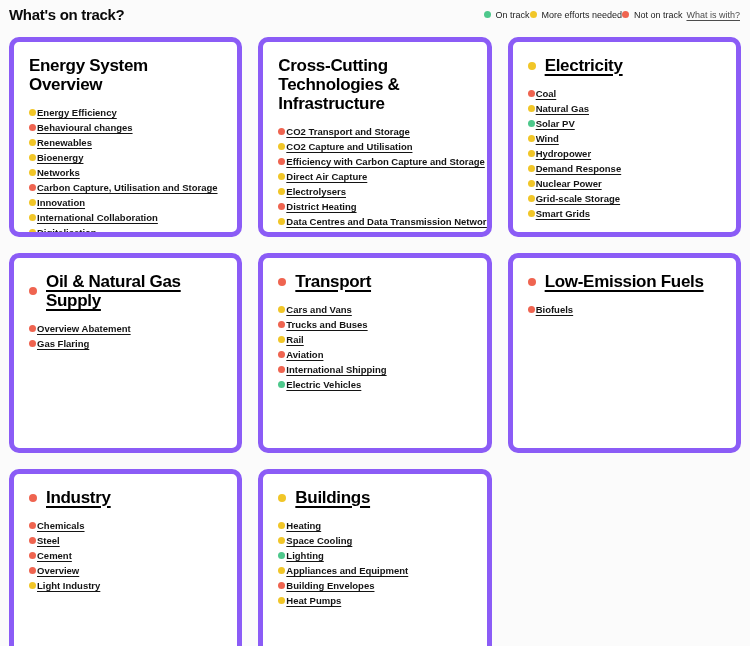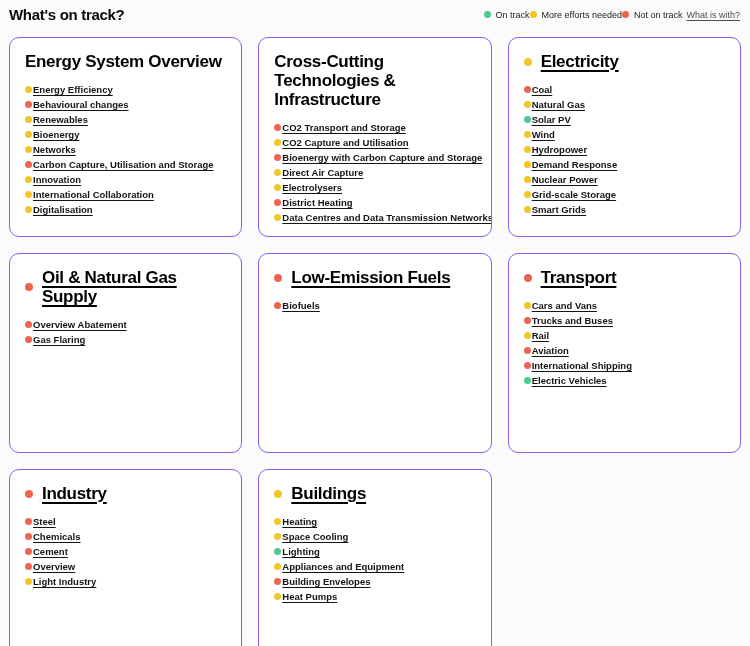--- a/index.html
+++ b/index.html
@@ -27,21 +27,21 @@
   .what-link {
     font-size:9px; color:#4d4d4d; text-decoration:underline;
     text-underline-offset:2px; margin-left:4px; cursor:pointer;
   }
   .grid {
     display:grid; grid-template-columns:repeat(3,1fr);
     column-gap:16px; row-gap:16px; grid-auto-rows:200px;
     padding:0 9px; margin-top:13px;
   }
   .card {
-    background:#ffffff; border:1px solid #8b5cf6; border-radius:10px;
+    background:#ffffff; border:5px solid #8b5cf6; border-radius:10px;
     padding:13px 15px 10px 15px; overflow:hidden;
   }
   .card-title {
     display:flex; align-items:center; gap:9px;
     font-size:17px; font-weight:bold; color:#000;
     letter-spacing:-0.3px; line-height:1.12; margin:1px 0 0 0;
   }
   .card-title .title-text { color:#000; }
   .card-title.linked .title-text {
     text-decoration:underline; text-decoration-thickness:1.5px;
@@ -129,21 +129,21 @@
         <li class="item">
           <span class="dot dot-sm" style="background: rgb(239, 100, 80);"></span>
           <a class="item-label">CO2 Transport and Storage</a>
         </li>
         <li class="item">
           <span class="dot dot-sm" style="background: rgb(241, 198, 40);"></span>
           <a class="item-label">CO2 Capture and Utilisation</a>
         </li>
         <li class="item">
           <span class="dot dot-sm" style="background: rgb(239, 100, 80);"></span>
-          <a class="item-label">Bioenergy with Carbon Capture and Storage</a>
+          <a class="item-label">Efficiency with Carbon Capture and Storage</a>
         </li>
         <li class="item">
           <span class="dot dot-sm" style="background: rgb(241, 198, 40);"></span>
           <a class="item-label">Direct Air Capture</a>
         </li>
         <li class="item">
           <span class="dot dot-sm" style="background: rgb(241, 198, 40);"></span>
           <a class="item-label">Electrolysers</a>
         </li>
         <li class="item">
@@ -212,32 +212,20 @@
         </li>
         <li class="item">
           <span class="dot dot-sm" style="background: rgb(239, 100, 80);"></span>
           <a class="item-label">Gas Flaring</a>
         </li>
       </ul>
     </section>
     <section class="card">
       <h2 class="card-title linked">
         <span class="dot dot-md" style="background: rgb(239, 100, 80);"></span>
-        <span class="title-text">Low-Emission Fuels</span>
-      </h2>
-      <ul class="items">
-        <li class="item">
-          <span class="dot dot-sm" style="background: rgb(239, 100, 80);"></span>
-          <a class="item-label">Biofuels</a>
-        </li>
-      </ul>
-    </section>
-    <section class="card">
-      <h2 class="card-title linked">
-        <span class="dot dot-md" style="background: rgb(239, 100, 80);"></span>
         <span class="title-text">Transport</span>
       </h2>
       <ul class="items">
         <li class="item">
           <span class="dot dot-sm" style="background: rgb(241, 198, 40);"></span>
           <a class="item-label">Cars and Vans</a>
         </li>
         <li class="item">
           <span class="dot dot-sm" style="background: rgb(239, 100, 80);"></span>
           <a class="item-label">Trucks and Buses</a>
@@ -256,30 +244,42 @@
         </li>
         <li class="item">
           <span class="dot dot-sm" style="background: rgb(78, 200, 140);"></span>
           <a class="item-label">Electric Vehicles</a>
         </li>
       </ul>
     </section>
     <section class="card">
       <h2 class="card-title linked">
         <span class="dot dot-md" style="background: rgb(239, 100, 80);"></span>
+        <span class="title-text">Low-Emission Fuels</span>
+      </h2>
+      <ul class="items">
+        <li class="item">
+          <span class="dot dot-sm" style="background: rgb(239, 100, 80);"></span>
+          <a class="item-label">Biofuels</a>
+        </li>
+      </ul>
+    </section>
+    <section class="card">
+      <h2 class="card-title linked">
+        <span class="dot dot-md" style="background: rgb(239, 100, 80);"></span>
         <span class="title-text">Industry</span>
       </h2>
       <ul class="items">
         <li class="item">
           <span class="dot dot-sm" style="background: rgb(239, 100, 80);"></span>
+          <a class="item-label">Chemicals</a>
+        </li>
+        <li class="item">
+          <span class="dot dot-sm" style="background: rgb(239, 100, 80);"></span>
           <a class="item-label">Steel</a>
-        </li>
-        <li class="item">
-          <span class="dot dot-sm" style="background: rgb(239, 100, 80);"></span>
-          <a class="item-label">Chemicals</a>
         </li>
         <li class="item">
           <span class="dot dot-sm" style="background: rgb(239, 100, 80);"></span>
           <a class="item-label">Cement</a>
         </li>
         <li class="item">
           <span class="dot dot-sm" style="background: rgb(239, 100, 80);"></span>
           <a class="item-label">Overview</a>
         </li>
         <li class="item">

